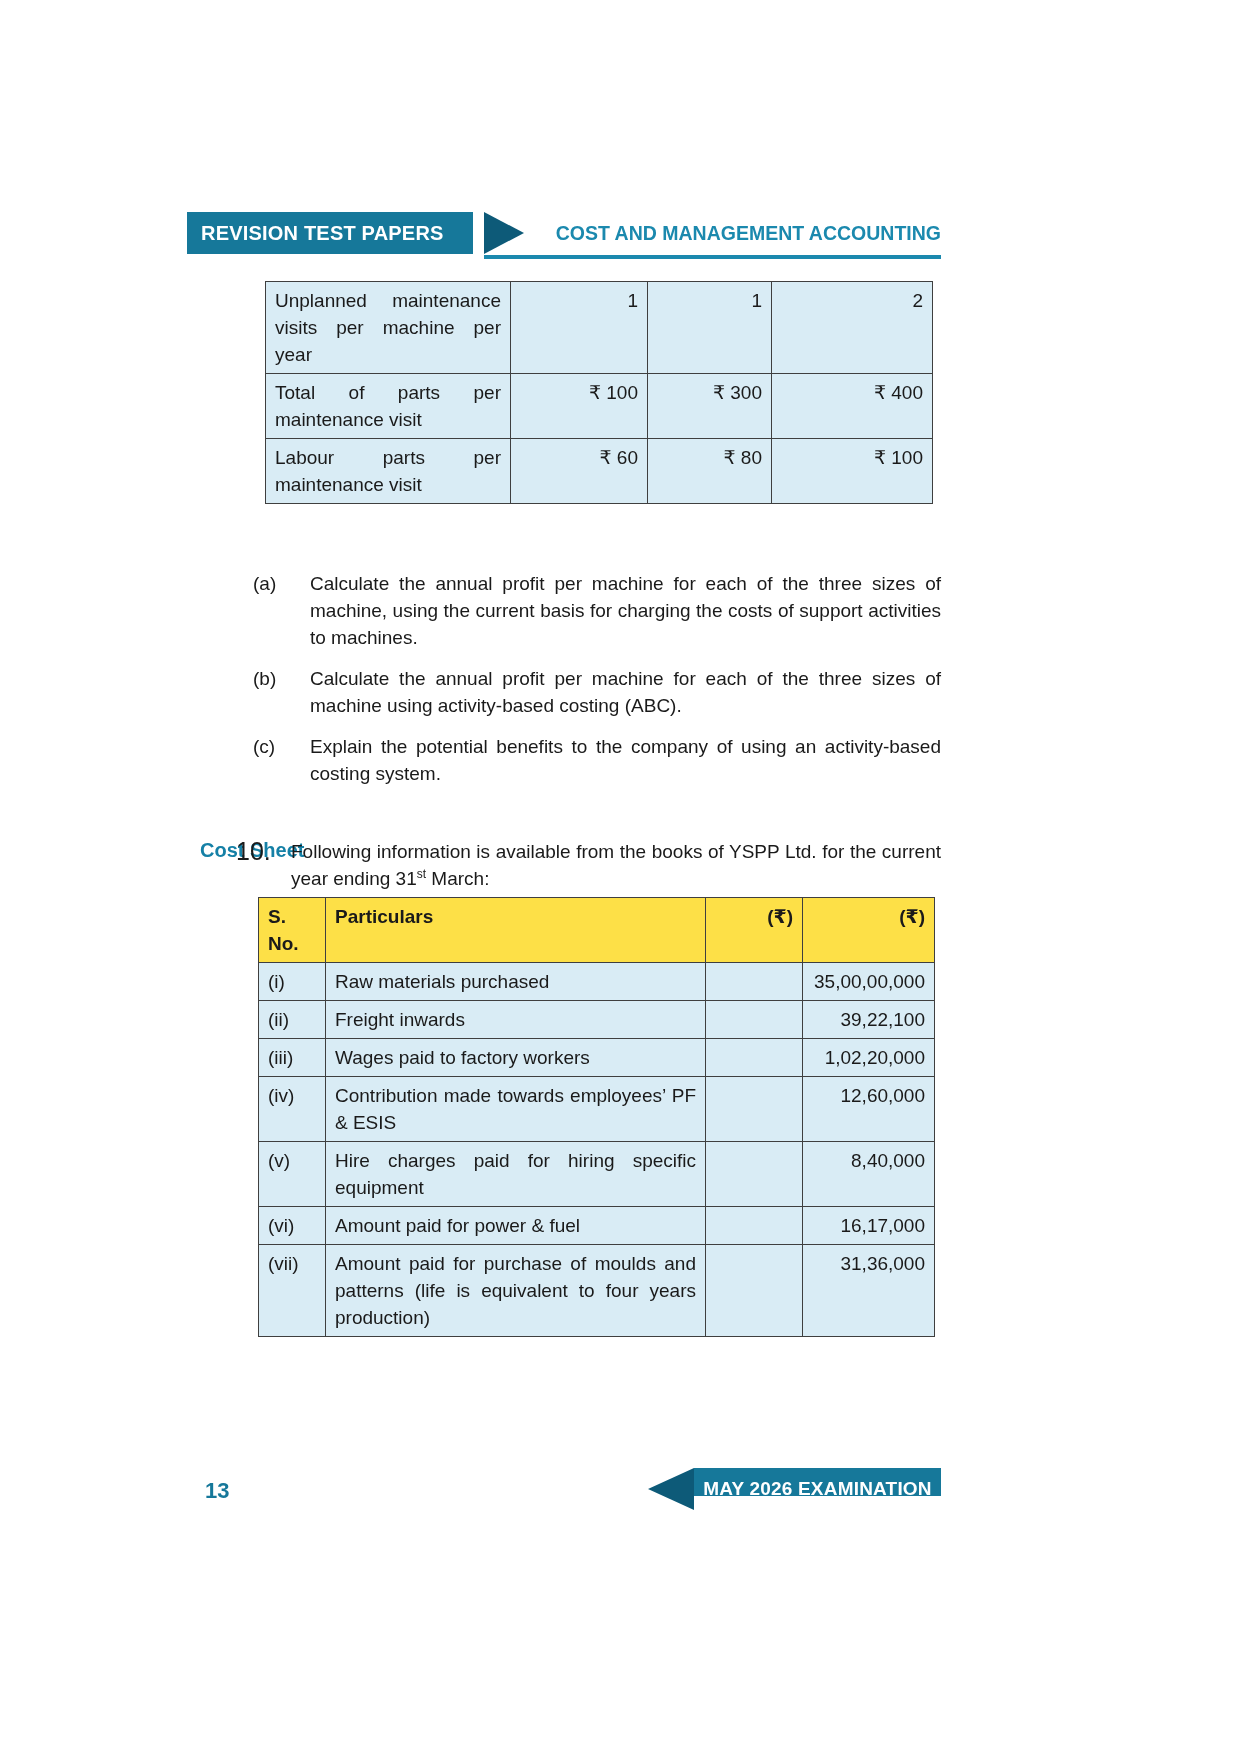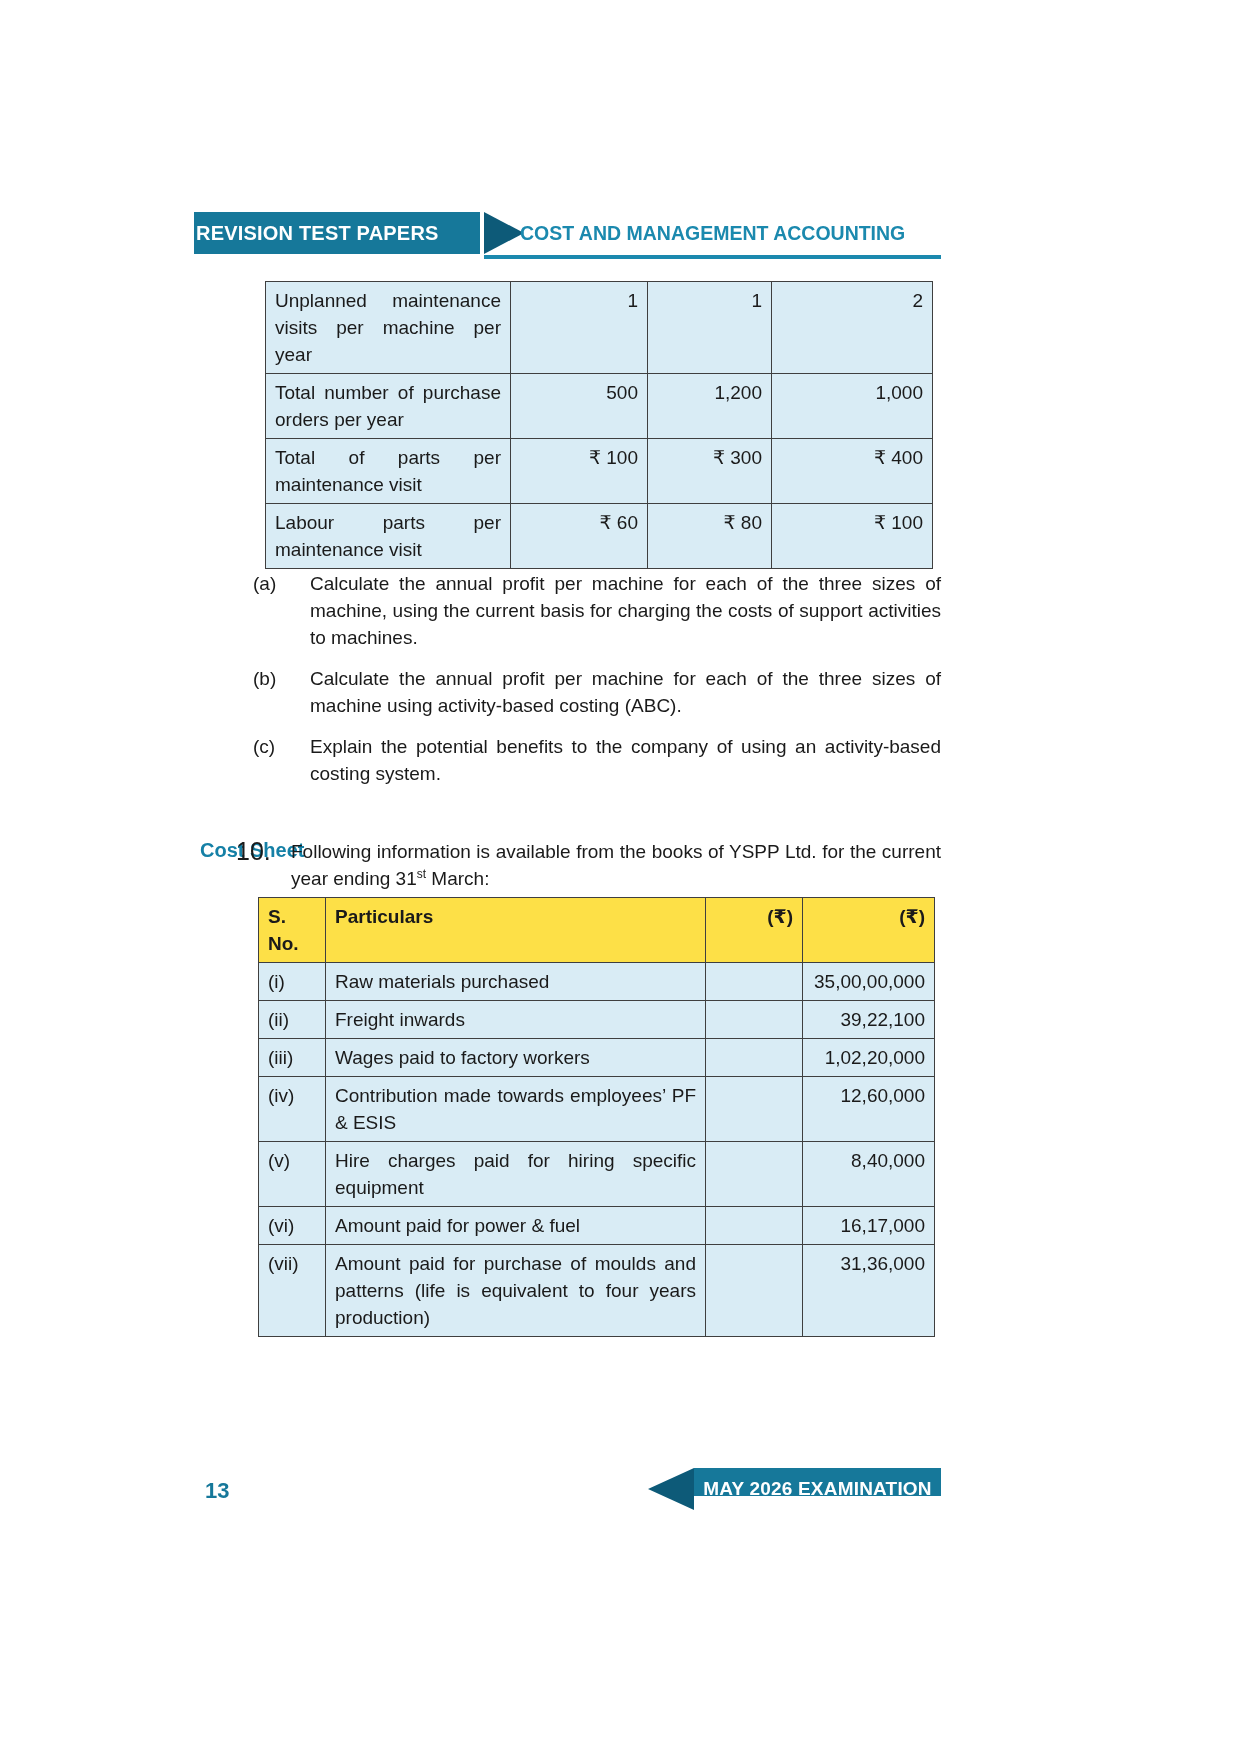--- a/index.html
+++ b/index.html
@@ -8,34 +8,34 @@
     width:1241px;height:1754px;
     background:#ffffff;
     font-family:"Liberation Sans","DejaVu Sans",sans-serif;
     color:#1a1a1a;
     overflow:hidden;
   }
   .abs{position:absolute;}
 
   
   .banner-rect{
-    left:194px;top:212px;width:286px;height:42px;
+    left:187px;top:212px;width:286px;height:42px;
     background:#16789a;color:#ffffff;
     font-size:20px;font-weight:bold;line-height:42px;
-    padding-left:2px;box-sizing:border-box;letter-spacing:0.2px;
+    padding-left:14px;box-sizing:border-box;letter-spacing:0.2px;
   }
   .banner-arrow-right{
     left:484px;top:212px;width:0;height:0;
     border-top:21px solid transparent;
     border-bottom:21px solid transparent;
     border-left:40px solid #0d5a78;
   }
   .subject-title{
     left:520px;top:222px;width:421px;
-    text-align:left;font-size:19.5px;font-weight:bold;color:#1b89ae;
+    text-align:right;font-size:19.5px;font-weight:bold;color:#1b89ae;
   }
   .header-rule{
     left:484px;top:255px;width:457px;height:4px;background:#1b89ae;
   }
 
   
   table{border-collapse:collapse;table-layout:fixed;width:100%;}
   td,th{
     border:1px solid #3f3f3f;
     background:#d9ecf5;
@@ -103,26 +103,20 @@
           <col style="width:137px">
           <col style="width:124px">
           <col style="width:161px">
         </colgroup>
       <tbody>
         <tr>
           <td class="jus">Unplanned maintenance visits per machine per year</td>
           <td class="num">1</td>
           <td class="num">1</td>
           <td class="num">2</td>
-        </tr>
-        <tr>
-          <td class="jus">Total number of purchase orders per year</td>
-          <td class="num">500</td>
-          <td class="num">1,200</td>
-          <td class="num">1,000</td>
         </tr>
         <tr>
           <td class="jus">Total of parts per maintenance visit</td>
           <td class="num">₹ 100</td>
           <td class="num">₹ 300</td>
           <td class="num">₹ 400</td>
         </tr>
         <tr>
           <td class="jus">Labour parts per maintenance visit</td>
           <td class="num">₹ 60</td>

